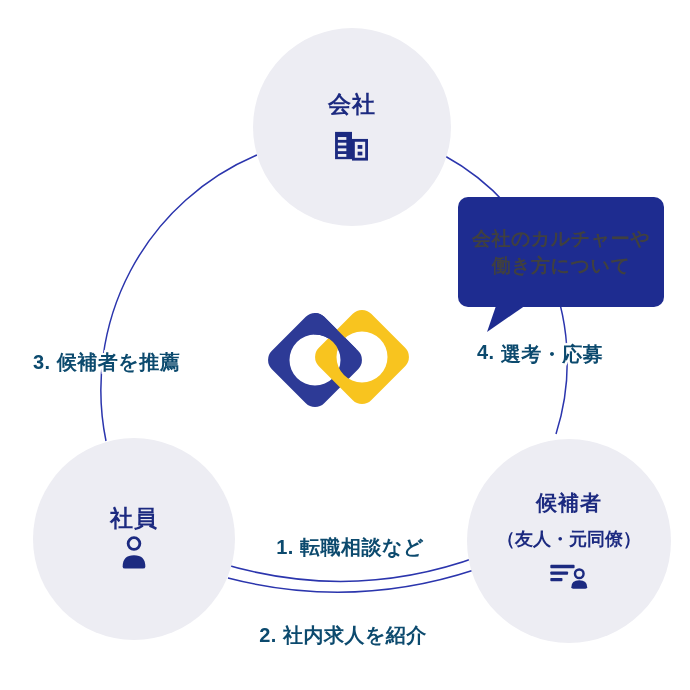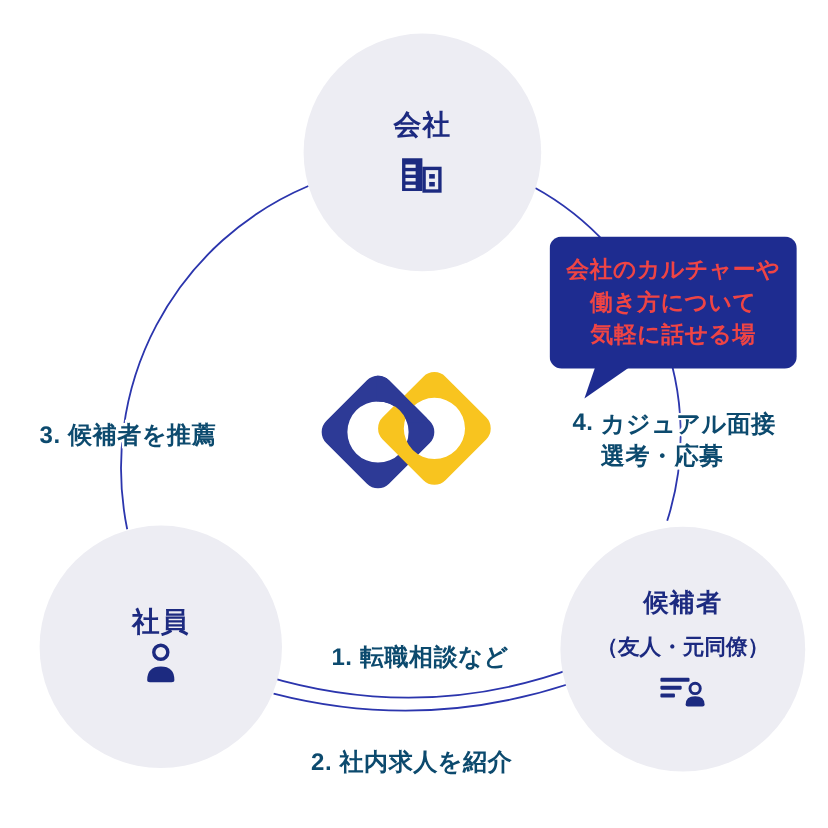--- a/index.html
+++ b/index.html
@@ -19,21 +19,21 @@
   .node-title{font-size:23px;font-weight:700;letter-spacing:1px;line-height:1.1;}
   .node-title-sm{font-size:21px;font-weight:700;letter-spacing:1px;line-height:1.15;}
   .node-sub{font-size:18px;font-weight:700;letter-spacing:0;line-height:1.15;margin-top:10px;}
   .node-icon{display:block;line-height:0;}
   .node-candidate .node-icon{margin-top:10px;}
   .logo{position:absolute;left:256px;top:298px;}
   .bubble-shape{position:absolute;left:458px;top:197px;}
   .bubble-text{
     position:absolute;left:458px;top:197px;width:206px;height:110px;
     display:flex;flex-direction:column;align-items:center;justify-content:center;
-    color:#ef4444;font-size:19px;font-weight:700;line-height:27px;letter-spacing:0.5px;
+    color:#404040;font-size:19px;font-weight:700;line-height:27px;letter-spacing:0.5px;
     text-align:center;
   }
   .step{
     position:absolute;font-size:20px;font-weight:700;color:#0c4a6e;letter-spacing:0.5px;
     white-space:nowrap;
     text-shadow:-2px 0 0 #fff,2px 0 0 #fff,0 -2px 0 #fff,0 2px 0 #fff,
                 -2px -2px 0 #fff,2px 2px 0 #fff,-2px 2px 0 #fff,2px -2px 0 #fff,
                 0 0 6px #fff;
   }
   .step-1{left:240px;top:534px;width:220px;text-align:center;}
@@ -109,36 +109,34 @@
     </g>
   </svg>
 
   <svg class="bubble-shape" width="206" height="140" viewBox="0 0 206 140">
     <rect x="0" y="0" width="206" height="110" rx="10" fill="#1e2c90"></rect>
     <polygon points="39,106 71,106 29,135" fill="#1e2c90"></polygon>
   </svg>
   <div class="bubble-text">
     <div>会社のカルチャーや</div>
     <div>働き方について</div>
-    <div>気軽に話せる場</div>
   </div>
 
   <div class="step step-1">
     <span>1.</span>
     <span>転職相談など</span>
   </div>
   <div class="step step-2">
     <span>2.</span>
     <span>社内求人を紹介</span>
   </div>
   <div class="step step-3">
     <span>3.</span>
     <span>候補者を推薦</span>
   </div>
   <div class="step step-4">
     <span>4.</span>
     <span class="step-lines">
-      <span>カジュアル面接</span>
       <span>選考・応募</span>
     </span>
   </div>
 
 </div>
 
 </body></html>

